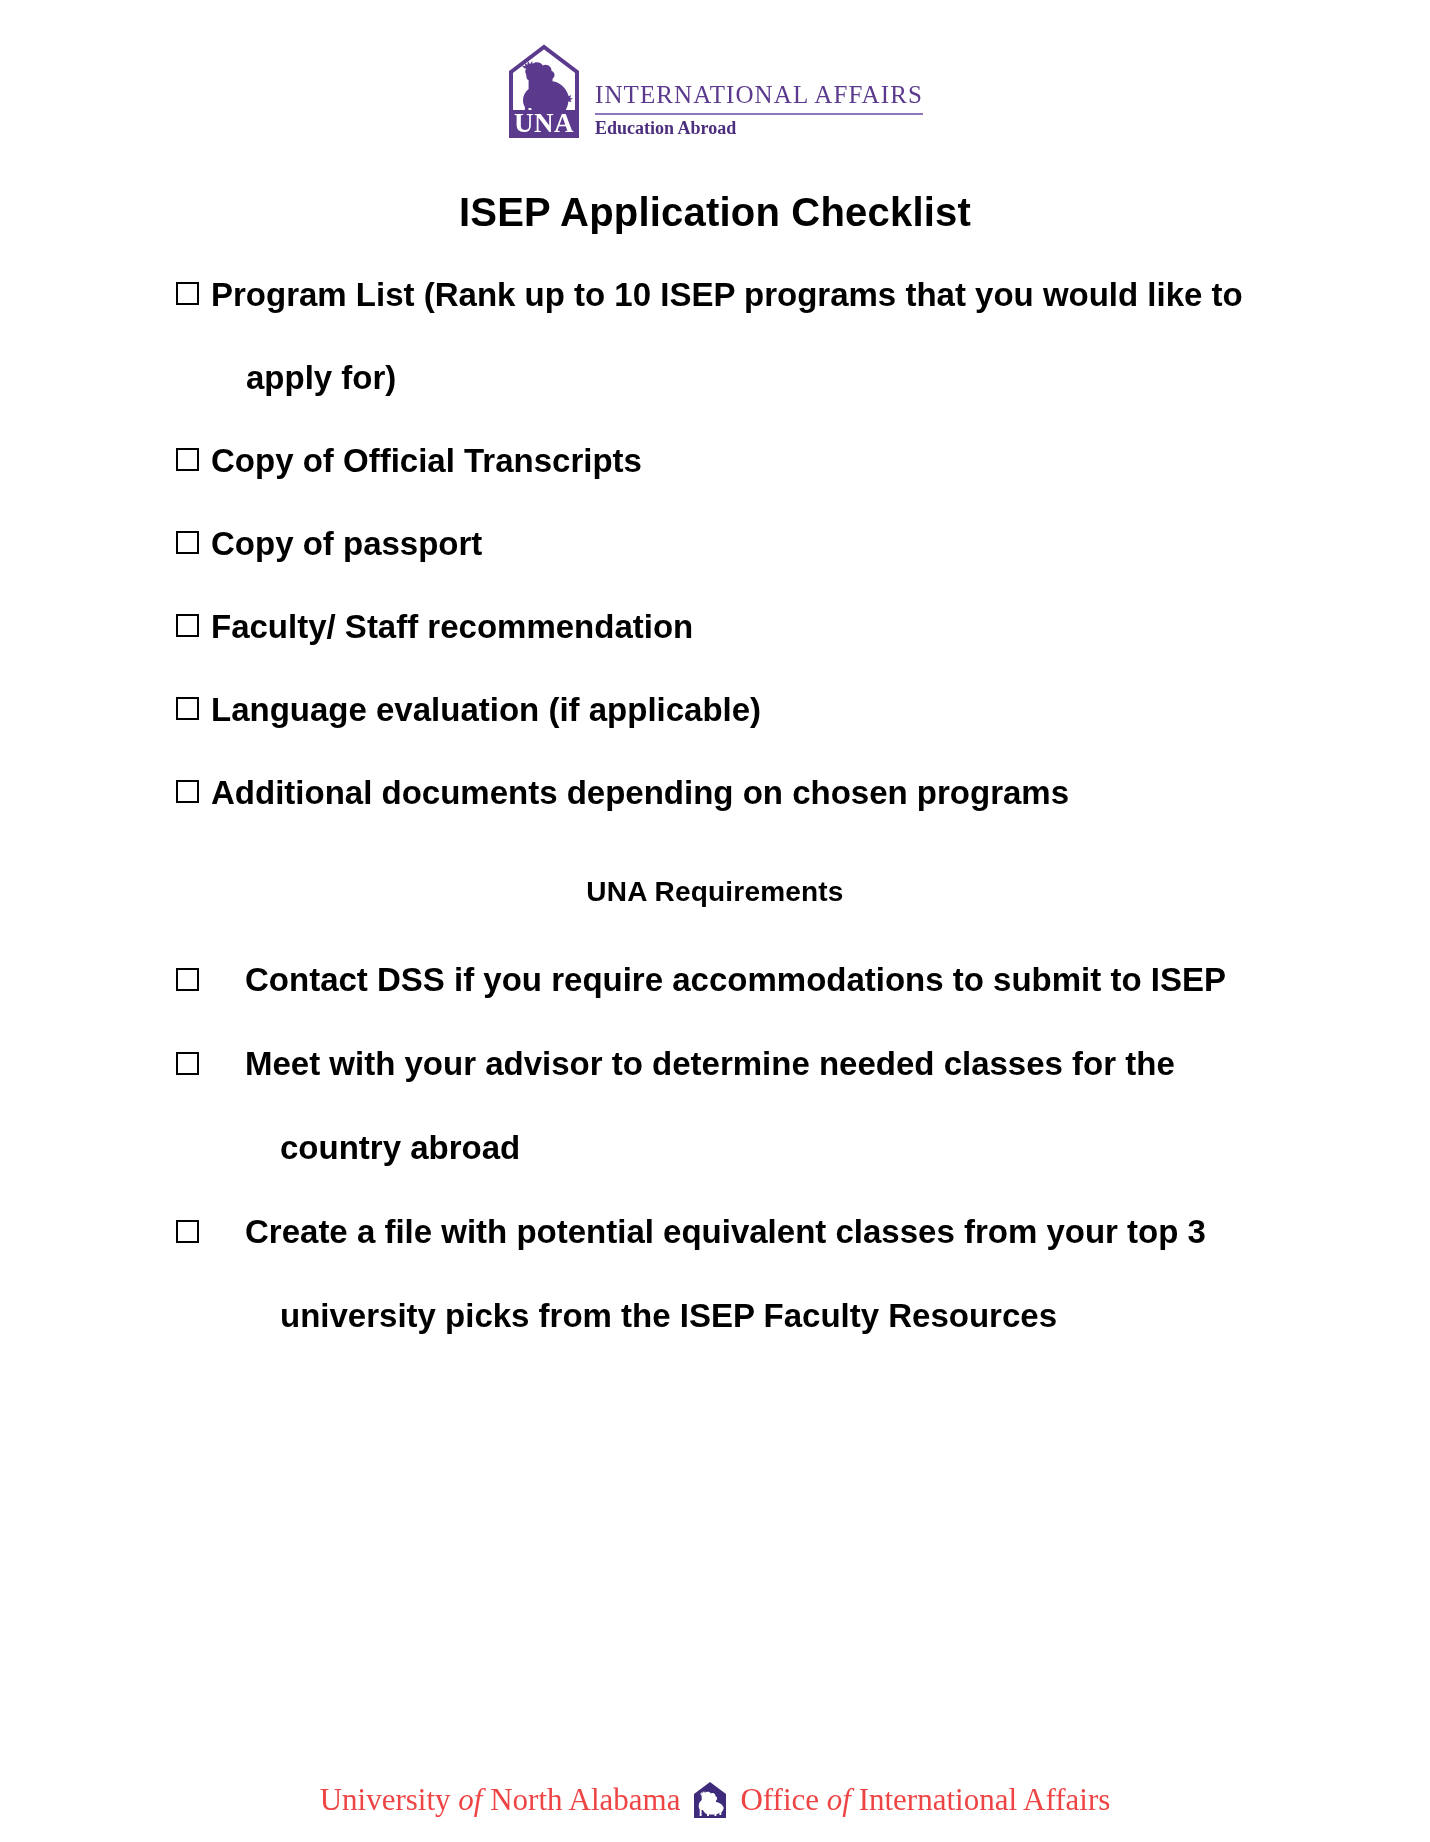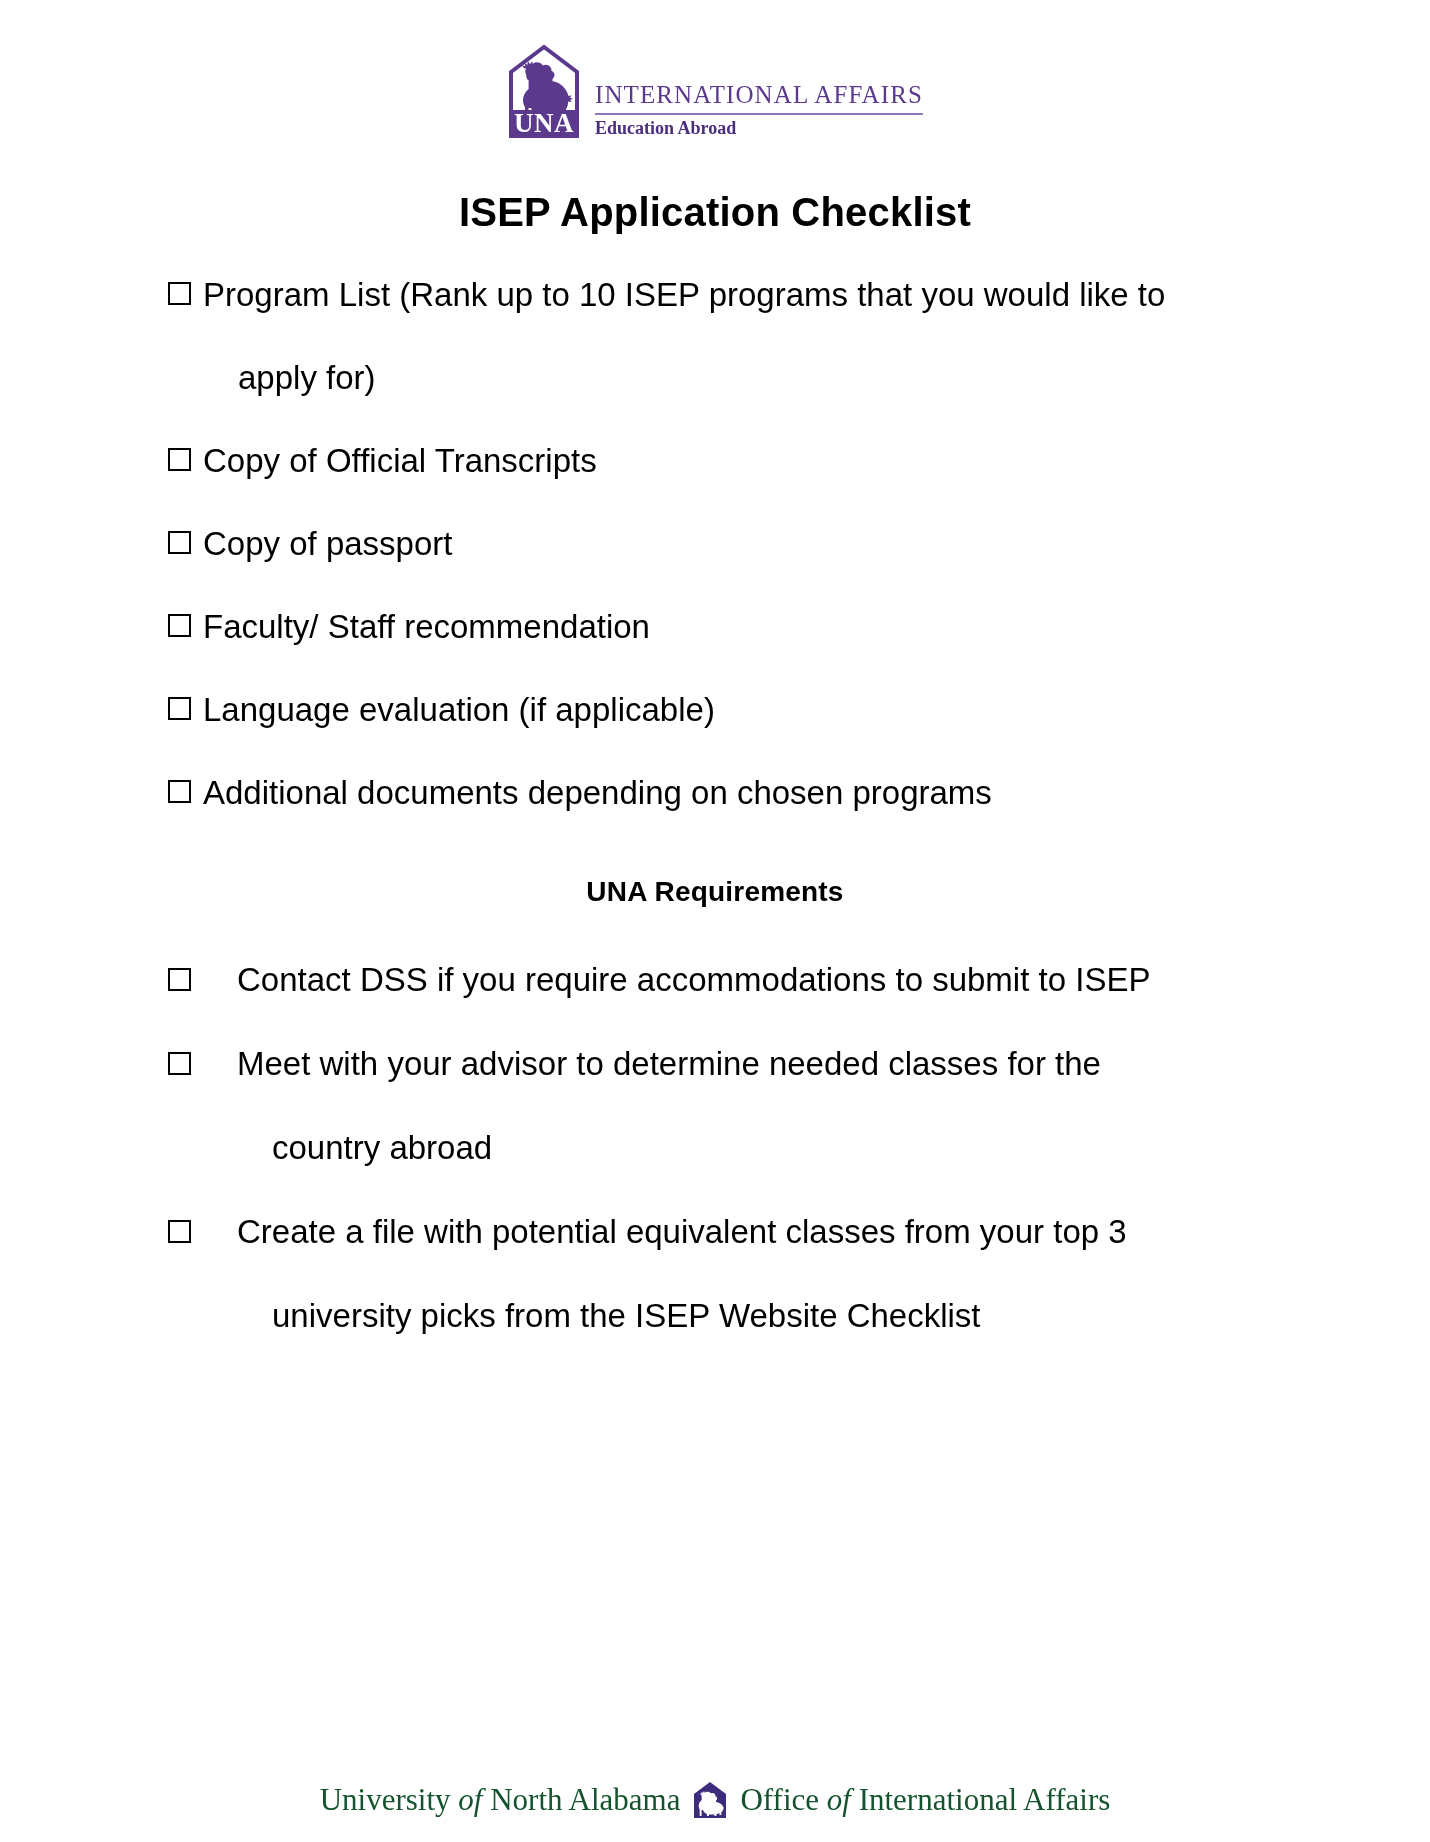--- a/index.html
+++ b/index.html
@@ -78,22 +78,23 @@
     font-size: 28px;
     font-weight: bold;
     color: #000;
     margin-top: 42px;
     margin-bottom: 30px;
     letter-spacing: 0.2px;
   }
 
   
   .checklist {
-    margin: 0;
+    margin: 8px;
     padding: 0 130px 0 168px;
+    font-weight: bold;
   }
   .check-item {
     display: flex;
     align-items: flex-start;
     font-size: 33px;
     line-height: 83px;
     color: #000;
     margin-bottom: 0px;
   }
   .check-item.section2 {
@@ -133,21 +134,21 @@
     right: 0;
     bottom: 22px;
     display: flex;
     justify-content: center;
     align-items: center;
     gap: 12px;
   }
   .footer-text {
     font-family: "Liberation Serif", serif;
     font-size: 31px;
-    color: #14532d;
+    color: #ef4444;
     white-space: nowrap;
   }
   .footer-text .it { font-style: italic; }
   .footer-mark {
     width: 36px;
     height: 40px;
     flex: none;
   }
 </style>
 </head>
@@ -272,21 +273,21 @@
     <span class="citem-text">
       <span>Meet with your advisor to determine needed classes for the</span>
       <span class="wrapline">country abroad</span>
     </span>
   </div>
 
   <div class="check-item section2">
     <span class="cbox"></span>
     <span class="citem-text">
       <span>Create a file with potential equivalent classes from your top 3</span>
-      <span class="wrapline">university picks from the ISEP Website Checklist</span>
+      <span class="wrapline">university picks from the ISEP Faculty Resources</span>
     </span>
   </div>
 
 </div>
 
 <div class="footer">
   <span class="footer-text"><span>University </span><span class="it">of</span><span> North Alabama</span></span>
 
   <span class="footer-mark">
     <svg viewBox="0 0 36 40" width="36" height="40" xmlns="http://www.w3.org/2000/svg">

